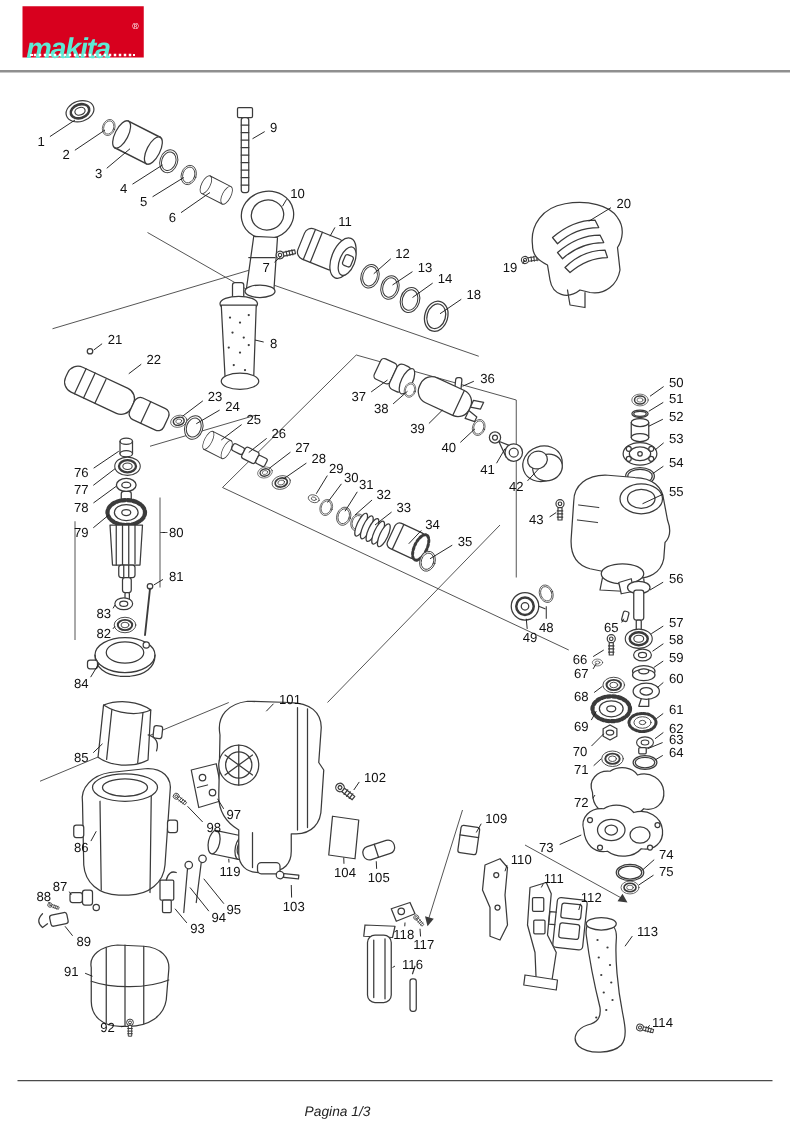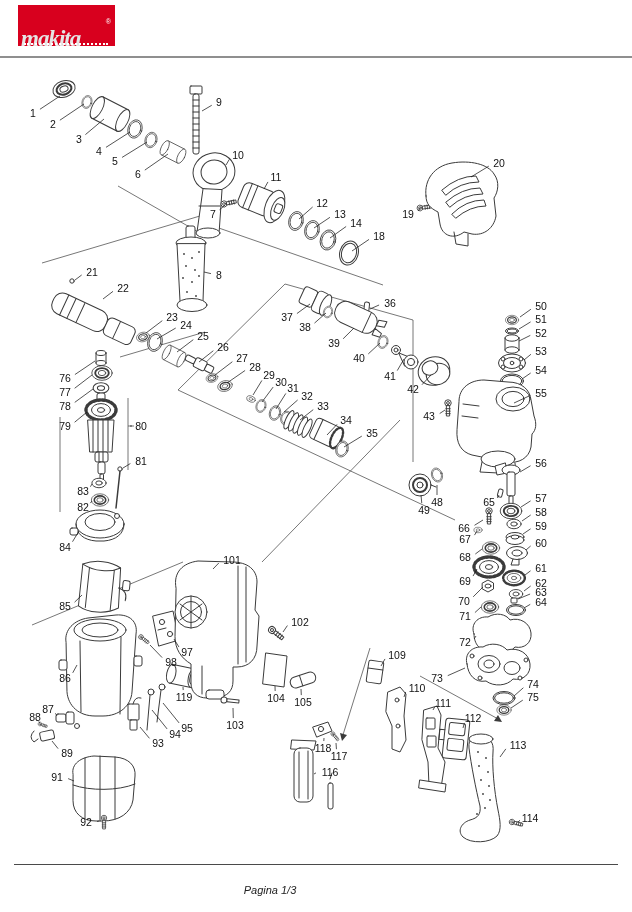--- a/index.html
+++ b/index.html
@@ -1,21 +1,21 @@
 <!DOCTYPE html>
 <html><head>
 <meta charset="utf-8">
 <style>
   html,body{margin:0;padding:0;background:#fff;}
   #page{position:relative;width:632px;height:912px;background:#fff;overflow:hidden;
         font-family:"Liberation Sans",sans-serif;}
   
   #logo-box{position:absolute;left:18px;top:5px;width:97px;height:41px;}
-  #logo-text{position:absolute;left:3px;bottom:-4px;color:#e5e5e5;
-             font-family:Liberation Serif, serif;font-style:italic;font-weight:bold;
+  #logo-text{position:absolute;left:3px;bottom:-4px;color:#5eead4;
+             font-family:Liberation Sans, sans-serif;font-style:italic;font-weight:bold;
              font-size:23px;letter-spacing:-1px;line-height:1;}
   #logo-reg{position:absolute;right:4px;top:13px;color:#fff;font-size:7px;font-style:normal;}
   #logo-dots{position:absolute;left:6px;bottom:1px;width:84px;height:0;
              border-bottom:2px dotted #fff;}
   #page-title{position:absolute;left:142px;top:23px;font-size:19px;font-weight:bold;
               color:#000;letter-spacing:.2px;white-space:nowrap;}
   #header-rule{position:absolute;left:0;top:56px;width:632px;height:2px;background:#8f8f8f;}
   
   #footer-rule{position:absolute;left:14px;top:864px;width:604px;height:1px;background:#4a4a4a;}
   #footer-text{position:absolute;left:0;top:884px;width:540px;text-align:center;

